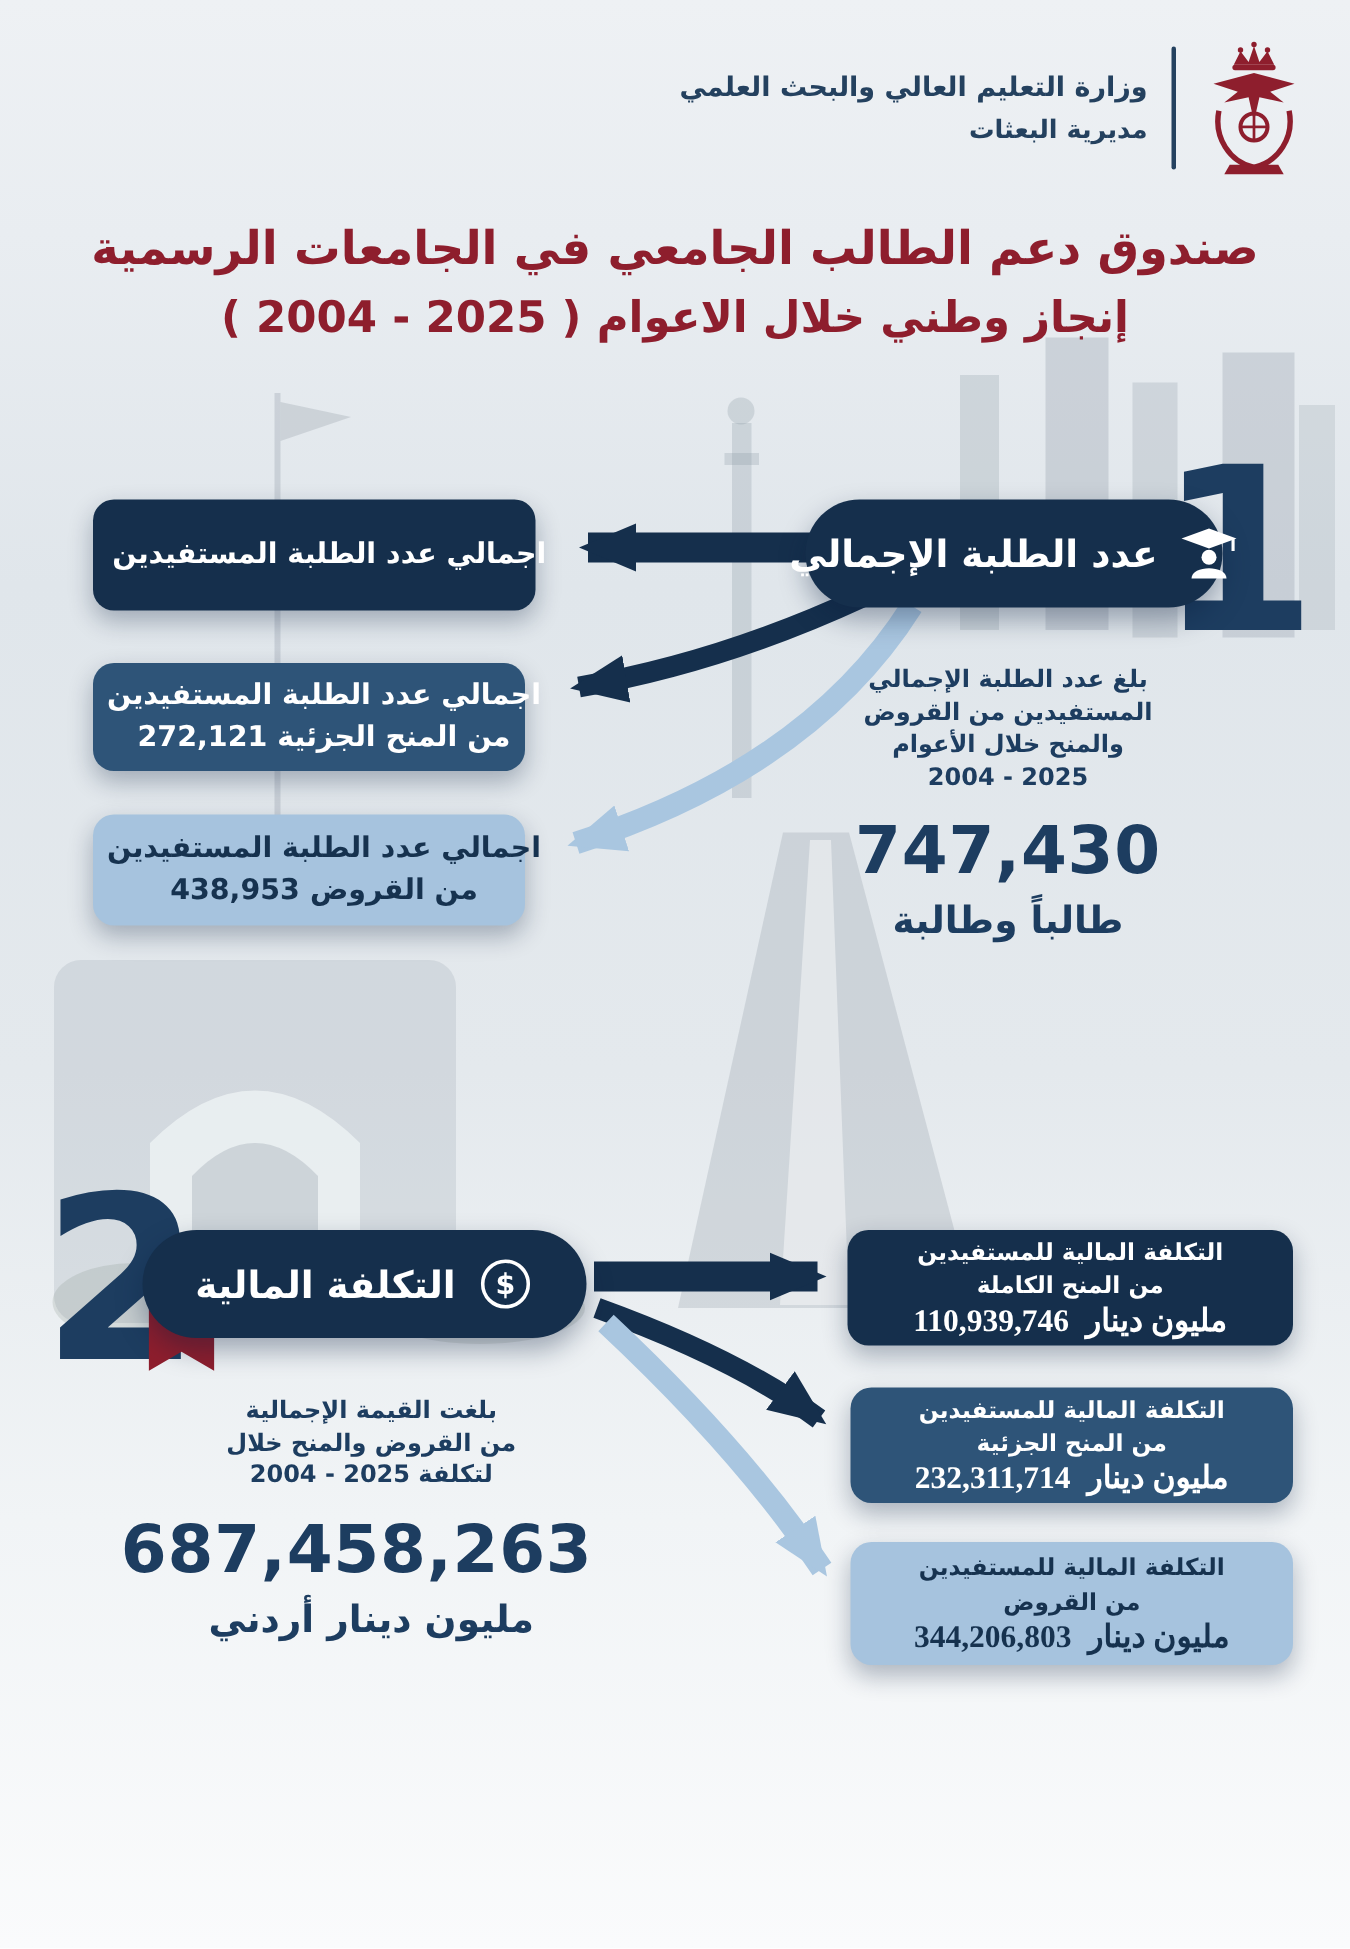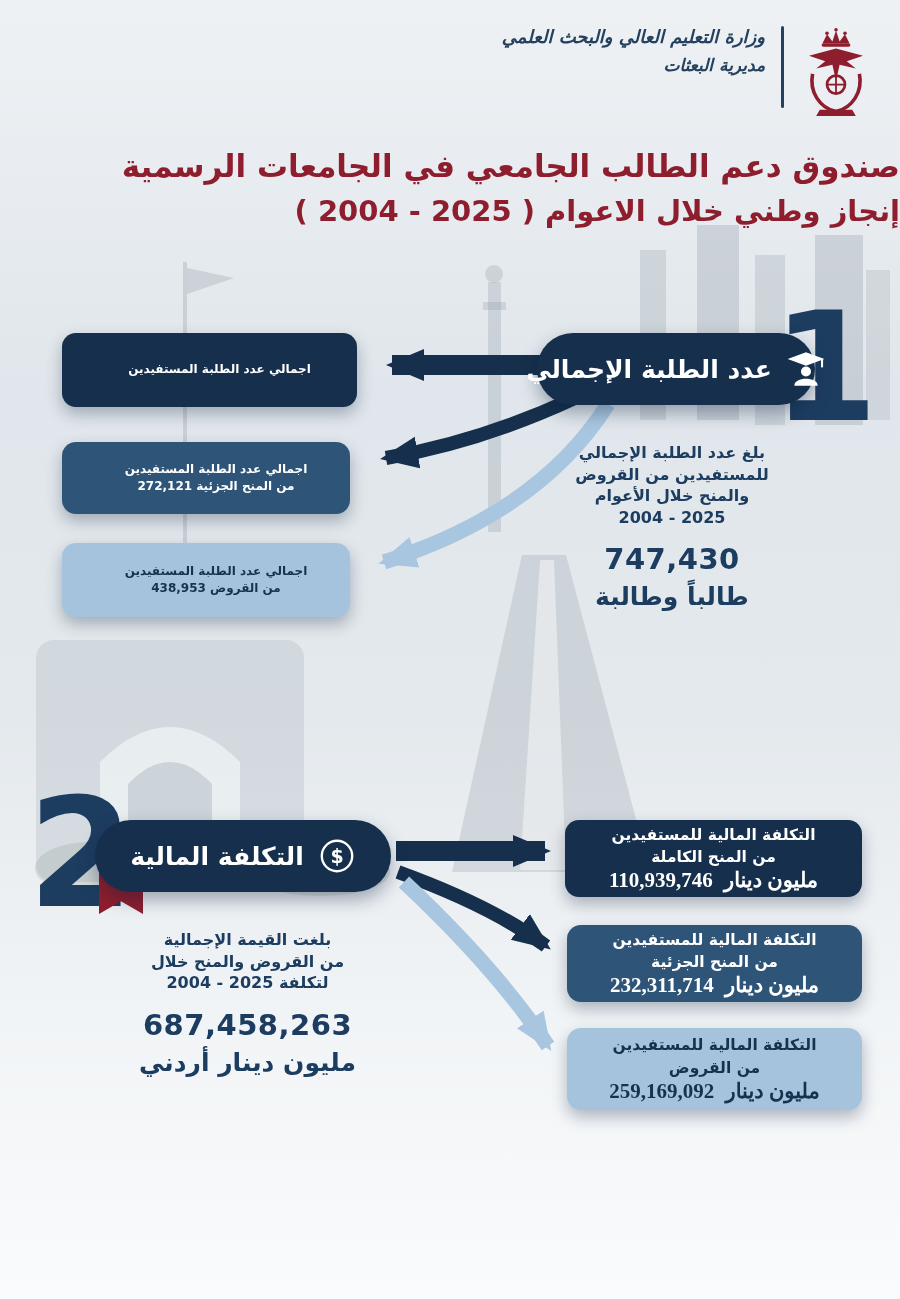--- a/index.html
+++ b/index.html
@@ -11,30 +11,30 @@
     overflow: hidden;
     font-family: "DejaVu Sans", "Liberation Sans", sans-serif;
     background: linear-gradient(180deg, #eef1f4 0%, #e9edf1 12%, #e0e6eb 30%, #e4e9ed 55%, #f1f4f6 78%, #fafbfc 100%);
   }
   .bg-svg { position: absolute; inset: 0; z-index: 1; }
   .arrows-svg { position: absolute; inset: 0; z-index: 2; pointer-events: none; }
 
   
   .header {
     position: absolute; top: 26px; right: 28px; z-index: 5;
-    display: flex; gap: 16px; font-style: italic;
+    display: flex; align-items: center; gap: 16px;
   }
   .header-text { text-align: right; color: #24415f; }
   .ministry { font-size: 18px; font-weight: 700; }
   .directorate { font-size: 17px; font-weight: 700; margin-top: 8px; }
   .header-divider { width: 3px; height: 82px; background: #24415f; border-radius: 2px; }
   .logo { width: 72px; height: 92px; }
 
   
-  .title { position: absolute; top: 148px; left: 0; right: 0; text-align: right; color: #8e1e2d; z-index: 5; }
+  .title { position: absolute; top: 148px; left: 0; right: 0; text-align: center; color: #8e1e2d; z-index: 5; }
   .title-line1 { font-size: 31px; font-weight: 800; }
   .title-line2 { font-size: 29px; font-weight: 800; margin-top: 10px; }
 
   
   .big-num { position: absolute; font-size: 152px; font-weight: 800; color: #1d3d60; line-height: 1; z-index: 3; }
   .num1 { top: 292px; right: 22px; }
   .num2 { top: 778px; left: 28px; }
 
   
   .pill {
@@ -51,38 +51,38 @@
     position: absolute; left: 99px; top: 850px; width: 44px; height: 64px;
     background: #8e1e2d; z-index: 3;
     clip-path: polygon(0 0, 100% 0, 100% 100%, 50% 80%, 0 100%);
   }
 
   
   .desc { position: absolute; text-align: center; color: #1d3d60; font-weight: 700; z-index: 4; }
   .desc1 { top: 442px; left: 552px; width: 240px; }
   .desc2 { top: 929px; left: 100px; width: 295px; }
   .desc-line { font-size: 16px; line-height: 1.35; }
-  .total-value { font-size: 29px; font-weight: 800; margin-top: 14px; letter-spacing: .5px; }
+  .total-value { font-size: 44px; font-weight: 800; margin-top: 14px; letter-spacing: .5px; }
   .total-caption { font-size: 25px; font-weight: 800; margin-top: 6px; }
 
   
   .sbox {
     position: absolute; border-radius: 14px; z-index: 3;
     display: flex; flex-direction: column; align-items: center; justify-content: center;
     text-align: center; padding: 6px 10px;
     box-shadow: 0 7px 16px rgba(10,30,60,.3);
   }
   .tone-dark  { background: #152f4c; color: #ffffff; }
   .tone-mid   { background: #2e5478; color: #ffffff; }
   .tone-light { background: #a6c3de; color: #16324f; }
 
   .s1b1 { top: 333px; left: 62px; width: 295px; height: 74px; }
   .s1b2 { top: 442px; left: 62px; width: 288px; height: 72px; }
   .s1b3 { top: 543px; left: 62px; width: 288px; height: 74px; }
-  .s1-line { font-size: 12px; font-weight: 800; line-height: 1.45; white-space: nowrap; margin-left: 20px; }
+  .s1-line { font-size: 19px; font-weight: 800; line-height: 1.45; white-space: nowrap; margin-left: 20px; }
 
   .s2b1 { top: 820px; left: 565px; width: 297px; height: 77px; }
   .s2b2 { top: 925px; left: 567px; width: 295px; height: 77px; }
   .s2b3 { top: 1028px; left: 567px; width: 295px; height: 82px; }
   .s2-line { font-size: 15.5px; font-weight: 800; line-height: 1.45; white-space: nowrap; }
   .amount { font-size: 21px; font-weight: 800; font-family: Liberation Serif, serif; }
   .amount .unit { margin-left: 6px; }
 </style>
 </head>
 <body>
@@ -167,21 +167,21 @@
         <rect x="42" y="12" width="2.5" height="10" fill="#ffffff"></rect>
         <circle cx="24" cy="27" r="6" fill="#ffffff"></circle>
         <path d="M10 44 C10 33 38 33 38 44 Z" fill="#ffffff"></path>
       </svg>
     </span>
     <span class="pill-label">عدد الطلبة الإجمالي</span>
   </div>
 
   <div class="desc desc1">
     <div class="desc-line">بلغ عدد الطلبة الإجمالي</div>
-    <div class="desc-line">للمستفيدين من القروض</div>
+    <div class="desc-line">المستفيدين من القروض</div>
     <div class="desc-line">والمنح خلال الأعوام</div>
     <div class="desc-line" dir="ltr">2004 - 2025</div>
     <div class="total-value">747,430</div>
     <div class="total-caption">طالباً وطالبة</div>
   </div>
 
   <div class="sbox tone-dark s1b1">
     <div class="s1-line">اجمالي عدد الطلبة المستفيدين</div>
   </div>
 
@@ -240,18 +240,18 @@
     <div class="amount" dir="ltr">
       <span class="num">232,311,714</span>
       <span class="unit">مليون دينار</span>
     </div>
   </div>
 
   <div class="sbox tone-light s2b3">
     <div class="s2-line">التكلفة المالية للمستفيدين</div>
     <div class="s2-line">من القروض</div>
     <div class="amount" dir="ltr">
-      <span class="num">259,169,092</span>
+      <span class="num">344,206,803</span>
       <span class="unit">مليون دينار</span>
     </div>
   </div>
 
 </div>
 
 </body></html>

